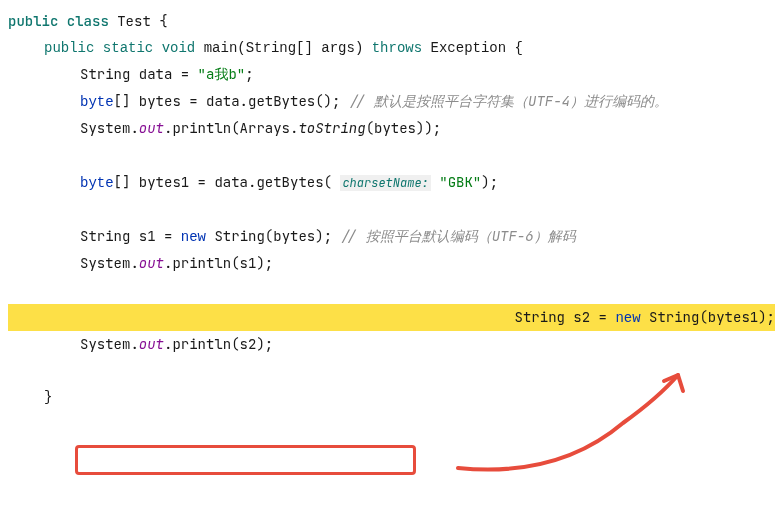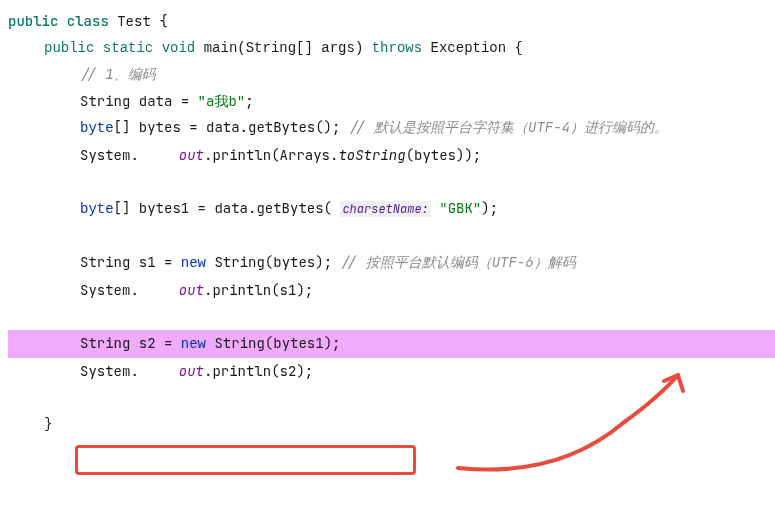--- a/index.html
+++ b/index.html
@@ -15,26 +15,27 @@
       overflow: hidden;
       position: relative;
     }
     .line { white-space: pre; }
     .indent1 { padding-left: 36px; font-family: Liberation Mono, monospace; }
     .indent2 { padding-left: 72px; }
     .kw-blue { color: #0033b3; font-weight: 500; font-family: Liberation Mono, monospace; }
     .kw-scope { color: #0f766e; font-weight: 500; }
     .str { color: #067d17; }
     .comment { color: #8c8c8c; font-style: italic; }
-    .static-field { color: #871094; font-style: italic; margin-left: 40px; }
+    .static-field { color: #871094; font-style: italic; }
     .static-method { font-style: italic; }
-    .hint { color: #4c1d95; background: #f0f0f0; font-size: 12px; font-style: italic; padding: 0 2px; }
+    .hint { color: #0f766e; background: #f0f0f0; font-size: 12px; font-style: italic; padding: 0 2px; }
     .highlighted-line {
-      background: #f0abfc;
+      background: #fde047;
       width: 100%;
+      text-align: right;
     }
     .red-box {
       position: absolute;
       border: 3px solid #e74c3c;
       border-radius: 4px;
       left: 67px;
       top: 437px;
       width: 341px;
       height: 30px;
       pointer-events: none;
@@ -51,21 +52,20 @@
   </style>
 </head>
 <body>
 
 <div class="code-container">
 
   <div class="line"><span class="kw-scope">public</span> <span class="kw-scope">class</span> <span>Test</span><span> {</span></div>
 
   <div class="line indent1"><span class="kw-scope">public</span> <span class="kw-scope">static</span> <span class="kw-scope">void</span> <span>main(</span><span>String[]</span><span> args) </span><span class="kw-scope">throws</span><span> Exception {</span></div>
 
-  <div class="line indent2"><span class="comment">// 1、编码</span></div>
 
   <div class="line indent2"><span>String</span><span> data = </span><span class="str">"a我b"</span><span>;</span></div>
 
   <div class="line indent2"><span class="kw-blue">byte</span><span>[] bytes = data.getBytes(); </span><span class="comment">// 默认是按照平台字符集（UTF-4）进行编码的。</span></div>
 
   <div class="line indent2"><span>System.</span><span class="static-field">out</span><span>.println(Arrays.</span><span class="static-method">toString</span><span>(bytes));</span></div>
 
   <div class="line indent2">&nbsp;</div>
 
 

